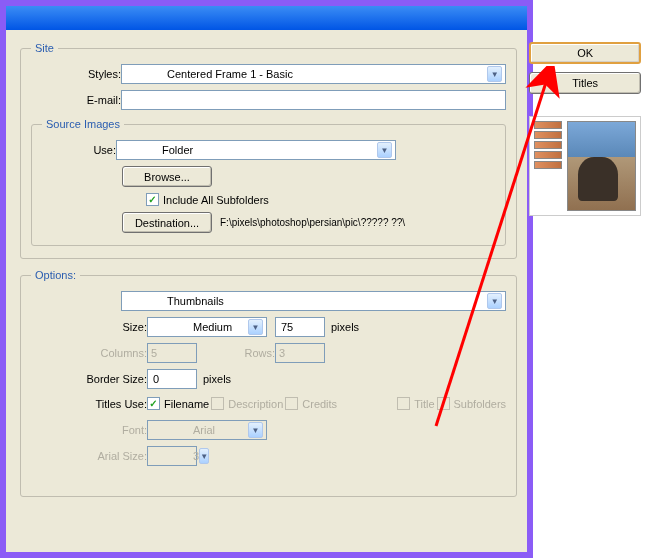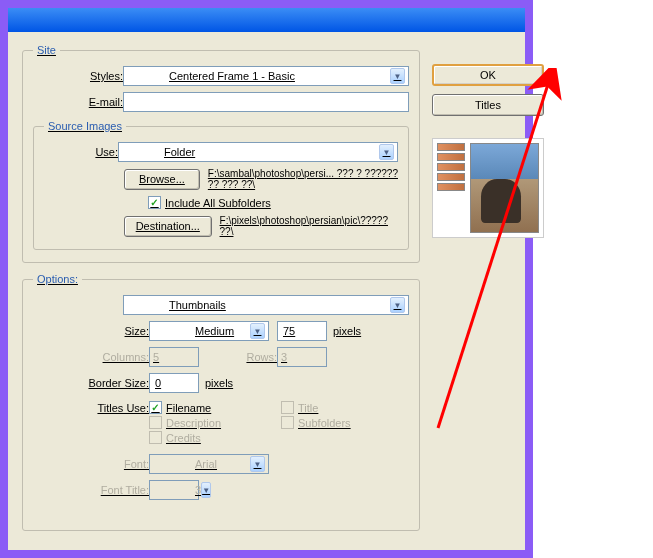--- a/index.html
+++ b/index.html
@@ -1,21 +1,21 @@
 <!DOCTYPE html>
 <html><head>
 <meta charset="utf-8">
 <style>
   * { box-sizing: border-box; font-family: Tahoma, Arial, sans-serif; font-size: 11px; }
   body { margin: 0; padding: 0; background: #fff; }
-  .window { width: 533px; height: 558px; border: 8px solid #8b5cf6; background: #ece9d8; position: relative; text-decoration: underline; }
+  .window { width: 533px; height: 558px; border: 6px solid #8b5cf6; background: #ece9d8; position: relative; }
   .titlebar { height: 24px; background: linear-gradient(to bottom, #3b8df5 0%, #0055e5 100%); }
   .content { padding: 12px 14px 14px 14px; display: flex; gap: 12px; }
   .leftcol { flex: 1; }
-  .rightcol { width: 114px; margin-top: 20px; }
+  .rightcol { width: 114px; }
   
   fieldset { border: 1px solid #c0bdb0; border-radius: 3px; padding: 10px 10px 12px 10px; margin: 0 0 10px 0; }
   fieldset > legend { color: #2a5db0; padding: 0 4px; }
   
   .row { display: flex; align-items: center; margin-bottom: 6px; }
   .lbl { width: 90px; text-align: right; padding-right: 0; color: #000; }
   .lbl.disabled { color: #b0ada0; }
   
   .dropdown, .textinput {
     height: 20px; background: #fff; border: 1px solid #7f9db9; padding: 1px 3px;
@@ -58,21 +58,21 @@
   }
   .preview-left { width: 30px; display: flex; flex-direction: column; gap: 2px; }
   .preview-left .thumb { width: 28px; height: 8px; background: linear-gradient(to right, #e09060 0%, #c07040 100%); border: 1px solid #888; }
   .preview-right { flex: 1; background: linear-gradient(to bottom, #7ca8d8 0%, #5a88b8 40%, #b09878 40%, #907050 100%); border: 1px solid #888; position: relative; }
   .preview-right::after { content: ""; position: absolute; left: 15%; bottom: 10%; width: 60%; height: 50%; background: #3a3028; border-radius: 40% 40% 10% 10%; }
 
   svg.arrow-annotation { position: absolute; left: 380px; top: 60px; pointer-events: none; }
   
   .options-body { margin-left: 6px; }
   .checkbox-grid { display: flex; gap: 60px; margin-left: 0; }
-  .checkbox-col { display: flex; flex-direction: column; gap: 2px; }
+  .checkbox-col { display: flex; flex-direction: row; gap: 2px; }
   .checkbox-col .checkbox-row { margin-bottom: 0; }
   .disabled-text { color: #b0ada0; }
 </style>
 </head>
 <body>
 
 <div class="window">
   <div class="titlebar"></div>
   <div class="content">
     <div class="leftcol">
@@ -99,21 +99,20 @@
             <div class="lbl" style="width:74px">Use:</div>
             <div class="dropdown" style="width:280px">
               <span>Folder</span>
               <span class="arrow">▼</span>
             </div>
           </div>
           <div class="row" style="margin-left:80px">
             <div class="btn" style="width:90px">
               <span>Browse...</span>
             </div>
-            <span class="path">F:\sambal\photoshop\persi... ??? ? ?????? ?? ??? ??\</span>
           </div>
           <div class="checkbox-row" style="margin-left:104px">
             <span class="cb checked"></span>
             <span>Include All Subfolders</span>
           </div>
           <div class="row" style="margin-left:80px; margin-bottom:0">
             <div class="btn" style="width:90px">
               <span>Destination...</span>
             </div>
             <span class="path">F:\pixels\photoshop\persian\pic\????? ??\</span>
@@ -190,21 +189,21 @@
             </div>
           </div>
           <div class="row" style="margin-top:10px">
             <div class="lbl disabled" style="width:110px">Font:</div>
             <div class="dropdown disabled" style="width:120px">
               <span>Arial</span>
               <span class="arrow">▼</span>
             </div>
           </div>
           <div class="row" style="margin-bottom:0">
-            <div class="lbl disabled" style="width:110px">Font Title:</div>
+            <div class="lbl disabled" style="width:110px">Arial Size:</div>
             <div class="dropdown disabled" style="width:50px">
               <span>3</span>
               <span class="arrow">▼</span>
             </div>
           </div>
         </div>
       </fieldset>
 
     </div>
 

